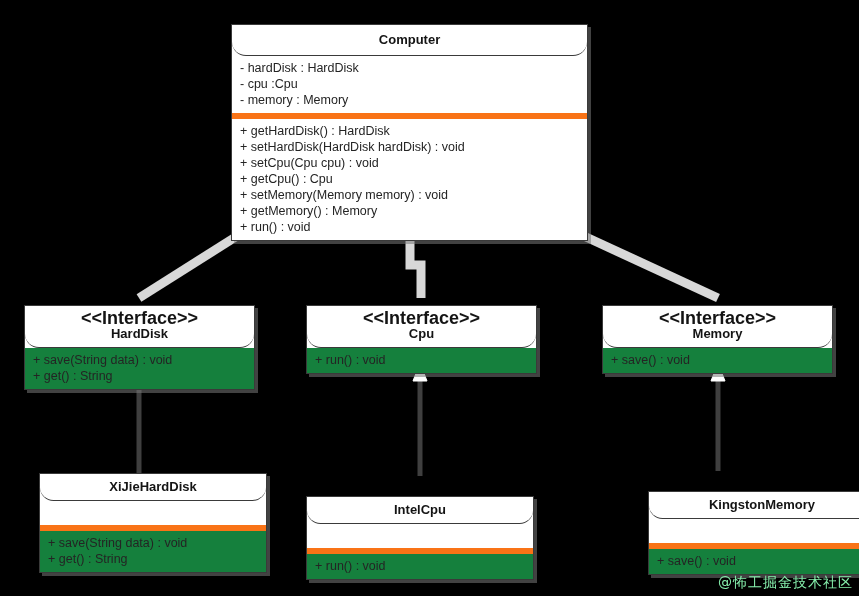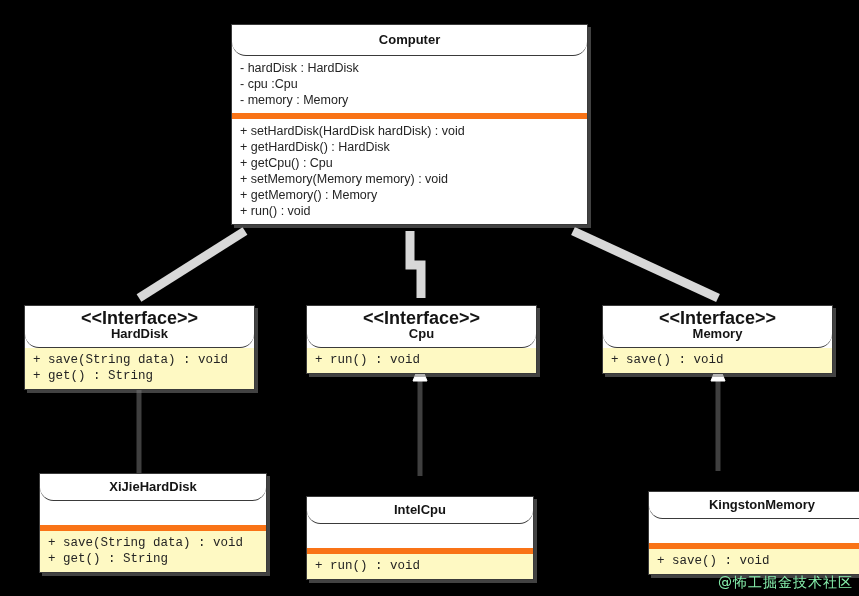--- a/index.html
+++ b/index.html
@@ -69,21 +69,21 @@
     box-sizing: border-box;
     width: 100%;
     padding: 4px 8px 5px 8px;
     font-size: 12.5px;
     line-height: 16px;
     color: #242424;
     border-bottom: 6px solid #f97316;
     background: #ffffff;
   }
   .uml-compartment:last-child { border-bottom: none; }
-  .uml-compartment.shaded { background: #fef9c3; font-family: Liberation Mono, monospace; }
+  .uml-compartment.shaded { background: #15803d; }
   .uml-compartment.empty { min-height: 30px; }
   .uml-row { white-space: nowrap; }
 
   
   #box-computer  { left: 231px; top: 24px;  width: 357px; }
   #box-computer .uml-title { padding: 7px 4px 8px 4px; font-size: 13.5px; }
   #box-harddisk  { left: 24px;  top: 305px; width: 231px; }
   #box-cpu       { left: 306px; top: 305px; width: 231px; }
   #box-memory    { left: 602px; top: 305px; width: 231px; }
   #box-xijie     { left: 39px;  top: 473px; width: 228px; }
@@ -139,22 +139,23 @@
   <div class="uml-box" id="box-computer">
     <div class="uml-title">
       <span class="cname">Computer</span>
     </div>
     <div class="uml-compartment">
       <div class="uml-row">- hardDisk : HardDisk</div>
       <div class="uml-row">- cpu :Cpu</div>
       <div class="uml-row">- memory : Memory</div>
     </div>
     <div class="uml-compartment">
+      <div class="uml-row">+ getHardDisk() : HardDisk</div>
       <div class="uml-row">+ setHardDisk(HardDisk hardDisk) : void</div>
-      <div class="uml-row">+ getHardDisk() : HardDisk</div>
+      <div class="uml-row">+ setCpu(Cpu cpu) : void</div>
       <div class="uml-row">+ getCpu() : Cpu</div>
       <div class="uml-row">+ setMemory(Memory memory) : void</div>
       <div class="uml-row">+ getMemory() : Memory</div>
       <div class="uml-row">+ run() : void</div>
     </div>
   </div>
 
   <div class="uml-box" id="box-harddisk">
     <div class="uml-title">
       <span class="stereo">&lt;&lt;Interface&gt;&gt;</span>

